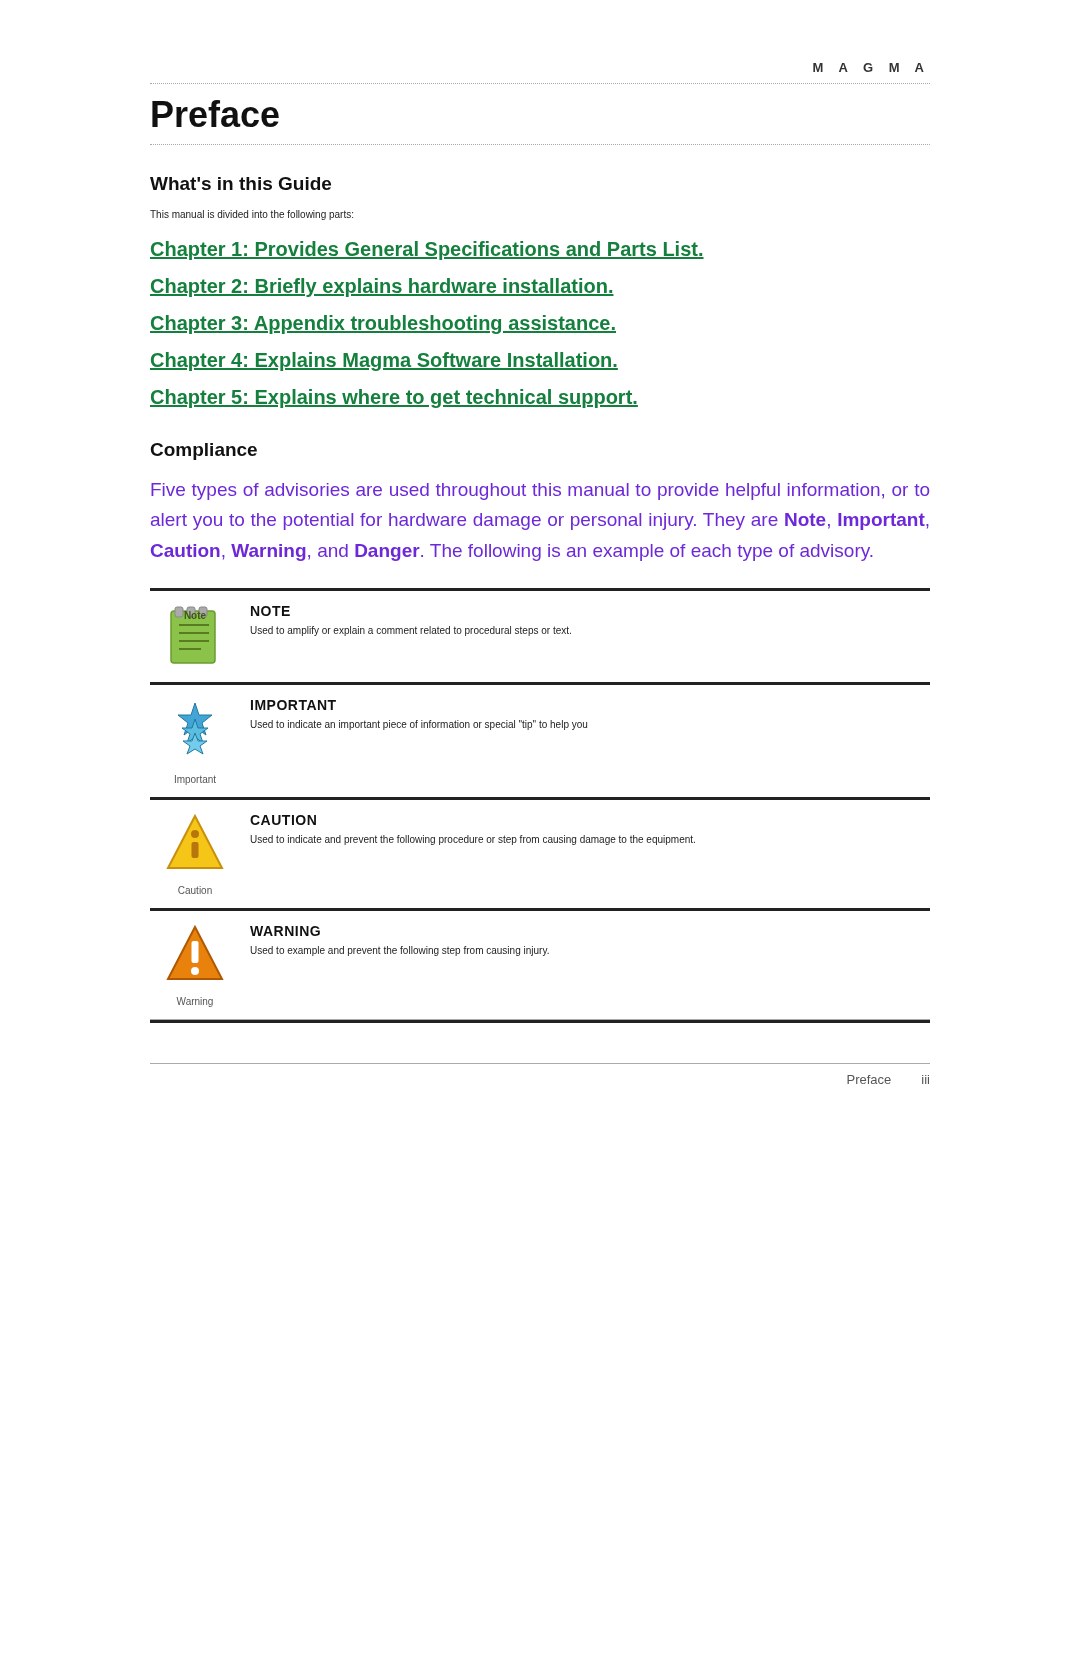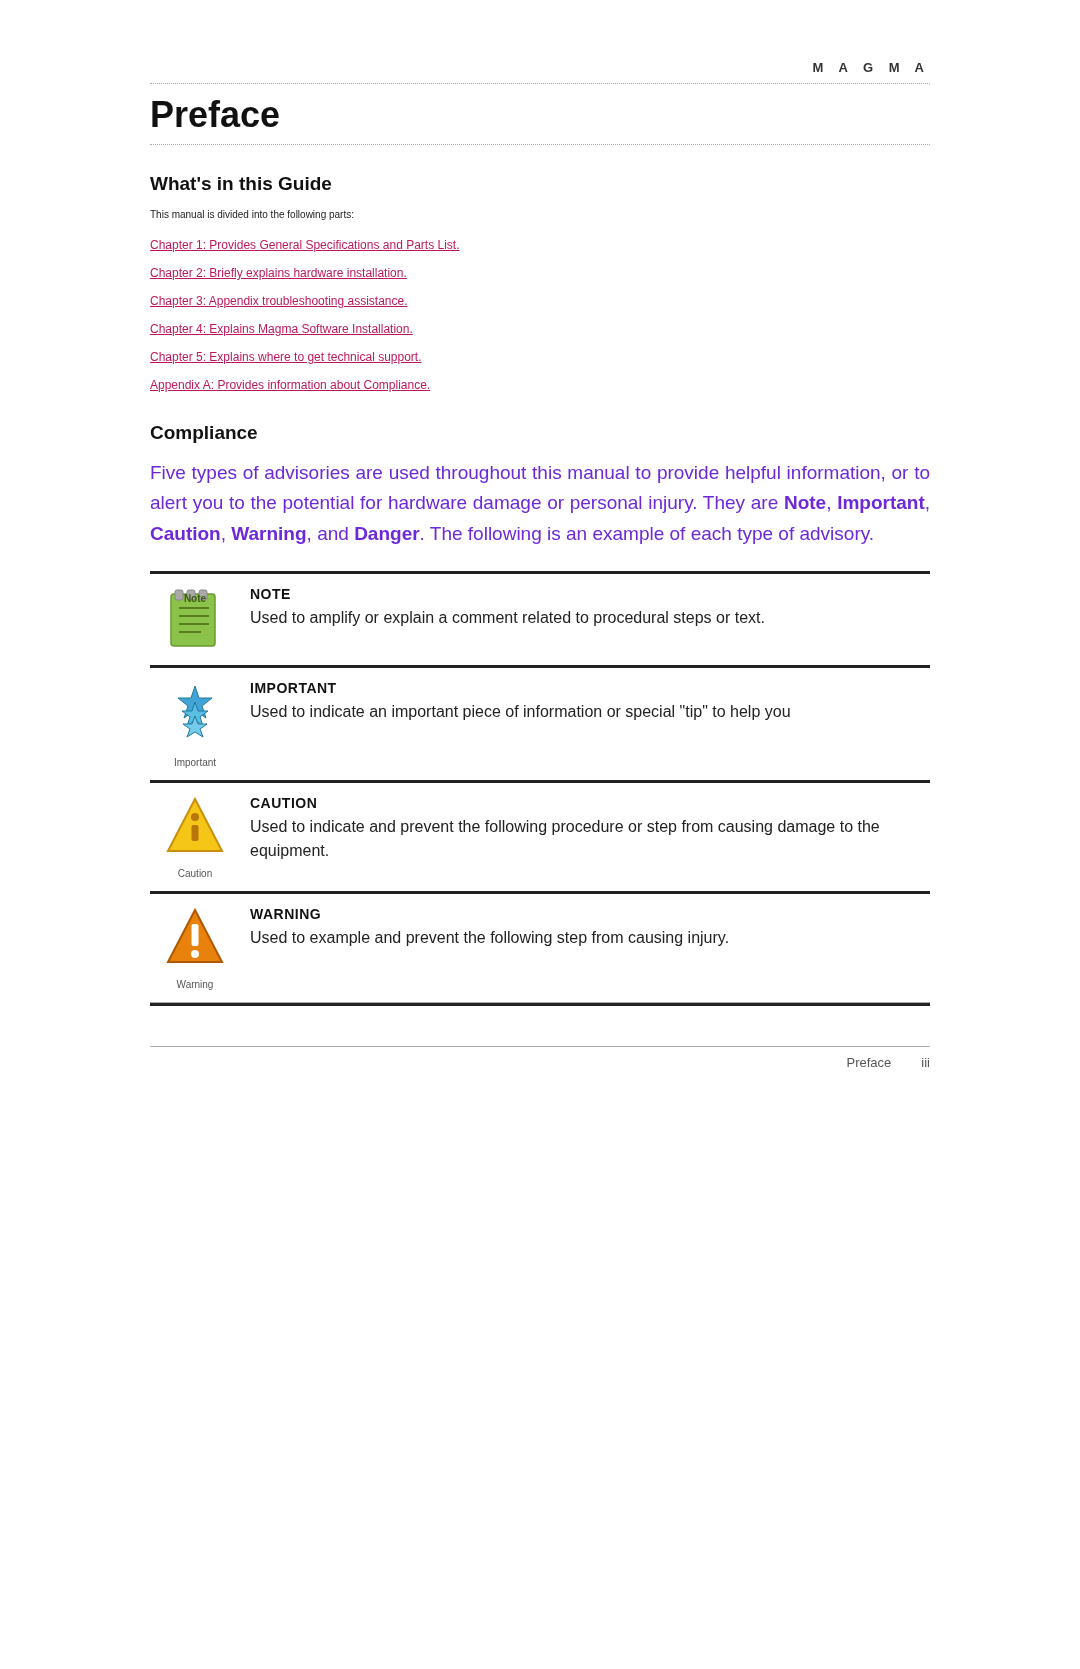--- a/index.html
+++ b/index.html
@@ -48,25 +48,26 @@
     }
 
     .intro-text {
       font-size: 10px;
       color: #222;
       margin-bottom: 18px;
     }
 
     .chapter-link {
       display: block;
-      color: #be185d;
+      color: #15803d;
       text-decoration: underline;
-      font-size: 12px;
+      font-size: 20px;
       margin-bottom: 14px;
       cursor: pointer;
+      font-weight: bold;
     }
 
     .advisories-section {
       margin-top: 30px;
     }
 
     .advisories-intro {
       font-size: 19px;
       color: #6d28d9;
       line-height: 1.6;
@@ -102,21 +103,21 @@
     .advisory-label {
       font-weight: bold;
       font-size: 14px;
       color: #111;
       margin-bottom: 4px;
       text-transform: uppercase;
       letter-spacing: 0.5px;
     }
 
     .advisory-text {
-      font-size: 16px;
+      font-size: 10px;
       color: #222;
       line-height: 1.5;
     }
 
     .icon-label-text {
       font-size: 10px;
       color: #555;
       display: block;
       margin-top: 2px;
       text-align: center;
@@ -149,21 +150,20 @@
   <section>
     <h2 class="section-heading">What's in this Guide</h2>
     <p class="intro-text">This manual is divided into the following parts:</p>
 
     <div>
       <a class="chapter-link" href="#">Chapter 1:  Provides General Specifications and Parts List.</a>
       <a class="chapter-link" href="#">Chapter 2:  Briefly explains hardware installation.</a>
       <a class="chapter-link" href="#">Chapter 3:  Appendix troubleshooting assistance.</a>
       <a class="chapter-link" href="#">Chapter 4:  Explains Magma Software Installation.</a>
       <a class="chapter-link" href="#">Chapter 5:  Explains where to get technical support.</a>
-      <a class="chapter-link" href="#">Appendix A: Provides information about Compliance.</a>
     </div>
   </section>
 
   <section class="advisories-section">
     <h2 class="section-heading">Compliance</h2>
 
     <p class="advisories-intro">
       Five types of advisories are used throughout this manual to provide helpful information, or to alert you to the potential for hardware damage or personal injury. They are <strong>Note</strong>, <strong>Important</strong>, <strong>Caution</strong>, <strong>Warning</strong>, and <strong>Danger</strong>. The following is an example of each type of advisory.
     </p>
 

